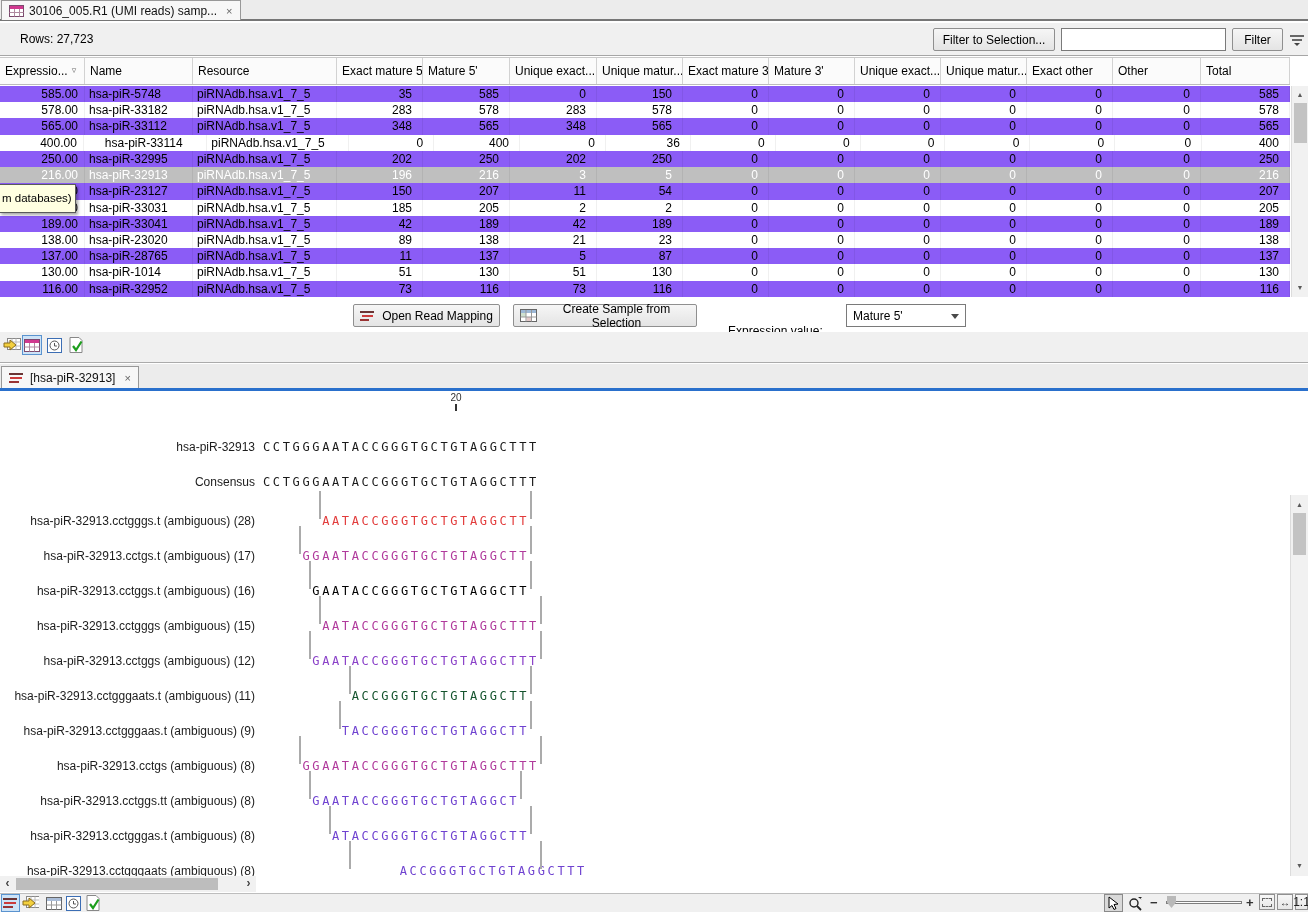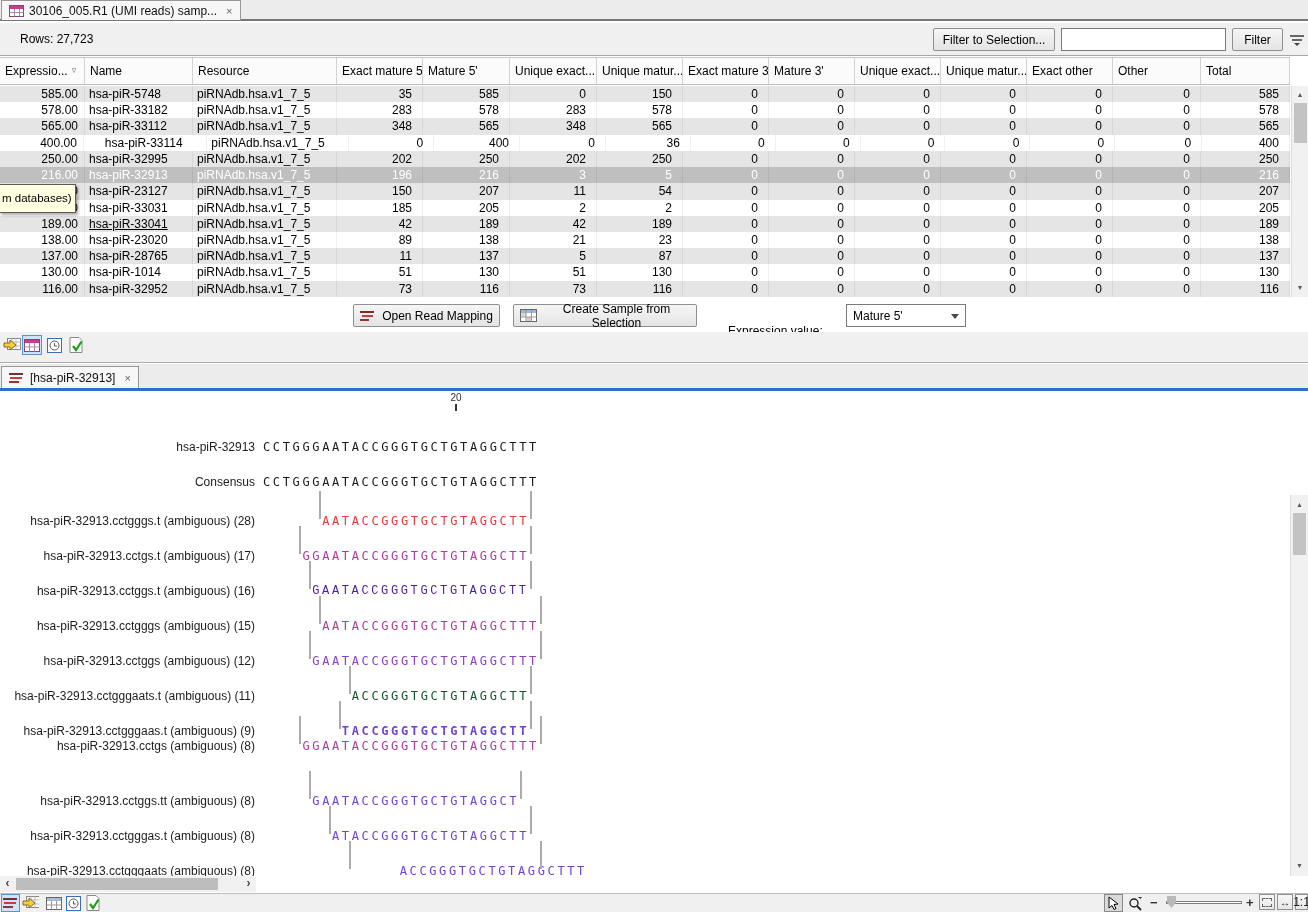--- a/index.html
+++ b/index.html
@@ -28,21 +28,21 @@
   #adv-filter{position:absolute;left:1288px;top:8px;width:17px;height:17px;display:flex;align-items:center;justify-content:center}
 
   
   #thead{left:0;top:57px;width:1290px;height:28px;display:flex;background:#fbfbfb;border-top:1px solid #c9c9c9;
          border-bottom:1px solid #bcbcbc;box-sizing:border-box}
   .hcell{box-sizing:border-box;border-right:1px solid #d2d2d2;font-size:12px;color:#000;padding:6px 3px 0 5px;
          overflow:hidden;white-space:nowrap;display:flex;gap:4px;align-items:flex-start}
   .sortglyph{font-size:9px;color:#707070;margin-top:1px}
   #tbody{left:0;top:86px;width:1290px;height:211px;overflow:hidden}
   .trow{display:flex;height:16.23px;font-size:12px;line-height:16px;color:#000}
-  .trow.even{background:#e5e5e5}
+  .trow.even{background:#8b5cf6}
   .trow.sel{background:#bfbfbf;color:#fff}
   .tcell{box-sizing:border-box;overflow:hidden;white-space:nowrap;border-right:1px solid rgba(0,0,0,0.06)}
   .al-r{text-align:right;padding-right:10px}
   .al-r0{text-align:right;padding-right:6px}
   .al-l{text-align:left;padding-left:4px}
 
   
   .sb-v{background:#f1f1f1;border-left:1px solid #dcdcdc;box-sizing:border-box}
   .sb-h{background:#f1f1f1;box-sizing:border-box}
   .sb-arrow{position:absolute;color:#5a5a5a;font-size:7px;width:100%;text-align:center;line-height:16px}
@@ -308,21 +308,21 @@
       <div class="tcell al-r" style="width: 86px;">0</div>
       <div class="tcell al-r" style="width: 86px;">0</div>
       <div class="tcell al-r" style="width: 86px;">0</div>
       <div class="tcell al-r" style="width: 86px;">0</div>
       <div class="tcell al-r" style="width: 86px;">0</div>
       <div class="tcell al-r" style="width: 88px;">0</div>
       <div class="tcell al-r" style="width: 89px;">205</div>
     </div>
     <div class="trow even">
       <div class="tcell al-r0" style="width: 85px;">189.00</div>
-      <div class="tcell al-l" style="width: 108px; text-decoration: underline;">hsa-piR-33041</div>
+      <div class="tcell al-l" style="width: 108px;">hsa-piR-33041</div>
       <div class="tcell al-l" style="width: 144px;">piRNAdb.hsa.v1_7_5</div>
       <div class="tcell al-r" style="width: 86px;">42</div>
       <div class="tcell al-r" style="width: 87px;">189</div>
       <div class="tcell al-r" style="width: 87px;">42</div>
       <div class="tcell al-r" style="width: 86px;">189</div>
       <div class="tcell al-r" style="width: 86px;">0</div>
       <div class="tcell al-r" style="width: 86px;">0</div>
       <div class="tcell al-r" style="width: 86px;">0</div>
       <div class="tcell al-r" style="width: 86px;">0</div>
       <div class="tcell al-r" style="width: 86px;">0</div>
@@ -506,21 +506,21 @@
         <div class="trimbar" style="left: 530.139px;"></div>
       </div>
       <div class="arow" style="top: 156px;">
         <div class="alabel">hsa-piR-32913.cctgs.t (ambiguous) (17)</div>
         <div class="aseq" style="left: 302.428px; color: rgb(176, 58, 156);">GGAATACCGGGTGCTGTAGGCTT</div>
         <div class="trimbar" style="left: 299.428px;"></div>
         <div class="trimbar" style="left: 530.139px;"></div>
       </div>
       <div class="arow" style="top: 191px;">
         <div class="alabel">hsa-piR-32913.cctggs.t (ambiguous) (16)</div>
-        <div class="aseq" style="left: 312.285px; color: #4c1d95; font-family: Liberation Mono, monospace;">GAATACCGGGTGCTGTAGGCTT</div>
+        <div class="aseq" style="left: 312.285px; color: #000000;">GAATACCGGGTGCTGTAGGCTT</div>
         <div class="trimbar" style="left: 309.285px;"></div>
         <div class="trimbar" style="left: 530.139px;"></div>
       </div>
       <div class="arow" style="top: 226px;">
         <div class="alabel">hsa-piR-32913.cctgggs (ambiguous) (15)</div>
         <div class="aseq" style="left: 322.142px; color: rgb(176, 58, 156);">AATACCGGGTGCTGTAGGCTTT</div>
         <div class="trimbar" style="left: 319.142px;"></div>
         <div class="trimbar" style="left: 539.996px;"></div>
       </div>
       <div class="arow" style="top: 261px;">
@@ -530,25 +530,25 @@
         <div class="trimbar" style="left: 539.996px;"></div>
       </div>
       <div class="arow" style="top: 296px;">
         <div class="alabel">hsa-piR-32913.cctgggaats.t (ambiguous) (11)</div>
         <div class="aseq" style="left: 351.713px; color: #14532d;">ACCGGGTGCTGTAGGCTT</div>
         <div class="trimbar" style="left: 348.713px;"></div>
         <div class="trimbar" style="left: 530.139px;"></div>
       </div>
       <div class="arow" style="top: 331px;">
         <div class="alabel">hsa-piR-32913.cctgggaas.t (ambiguous) (9)</div>
-        <div class="aseq" style="left: 341.856px; color: rgb(111, 66, 208); font-weight: bold;">TACCGGGTGCTGTAGGCTT</div>
+        <div class="aseq" style="left: 341.856px; color: rgb(111, 66, 208);">TACCGGGTGCTGTAGGCTT</div>
         <div class="trimbar" style="left: 338.856px;"></div>
         <div class="trimbar" style="left: 530.139px;"></div>
       </div>
-      <div class="arow" style="top: 346px;">
+      <div class="arow" style="top: 366px;">
         <div class="alabel">hsa-piR-32913.cctgs (ambiguous) (8)</div>
         <div class="aseq" style="left: 302.428px; color: rgb(176, 58, 156);">GGAATACCGGGTGCTGTAGGCTTT</div>
         <div class="trimbar" style="left: 299.428px;"></div>
         <div class="trimbar" style="left: 539.996px;"></div>
       </div>
       <div class="arow" style="top: 401px;">
         <div class="alabel">hsa-piR-32913.cctggs.tt (ambiguous) (8)</div>
         <div class="aseq" style="left: 312.285px; color: rgb(111, 66, 208);">GAATACCGGGTGCTGTAGGCT</div>
         <div class="trimbar" style="left: 309.285px;"></div>
         <div class="trimbar" style="left: 520.282px;"></div>

